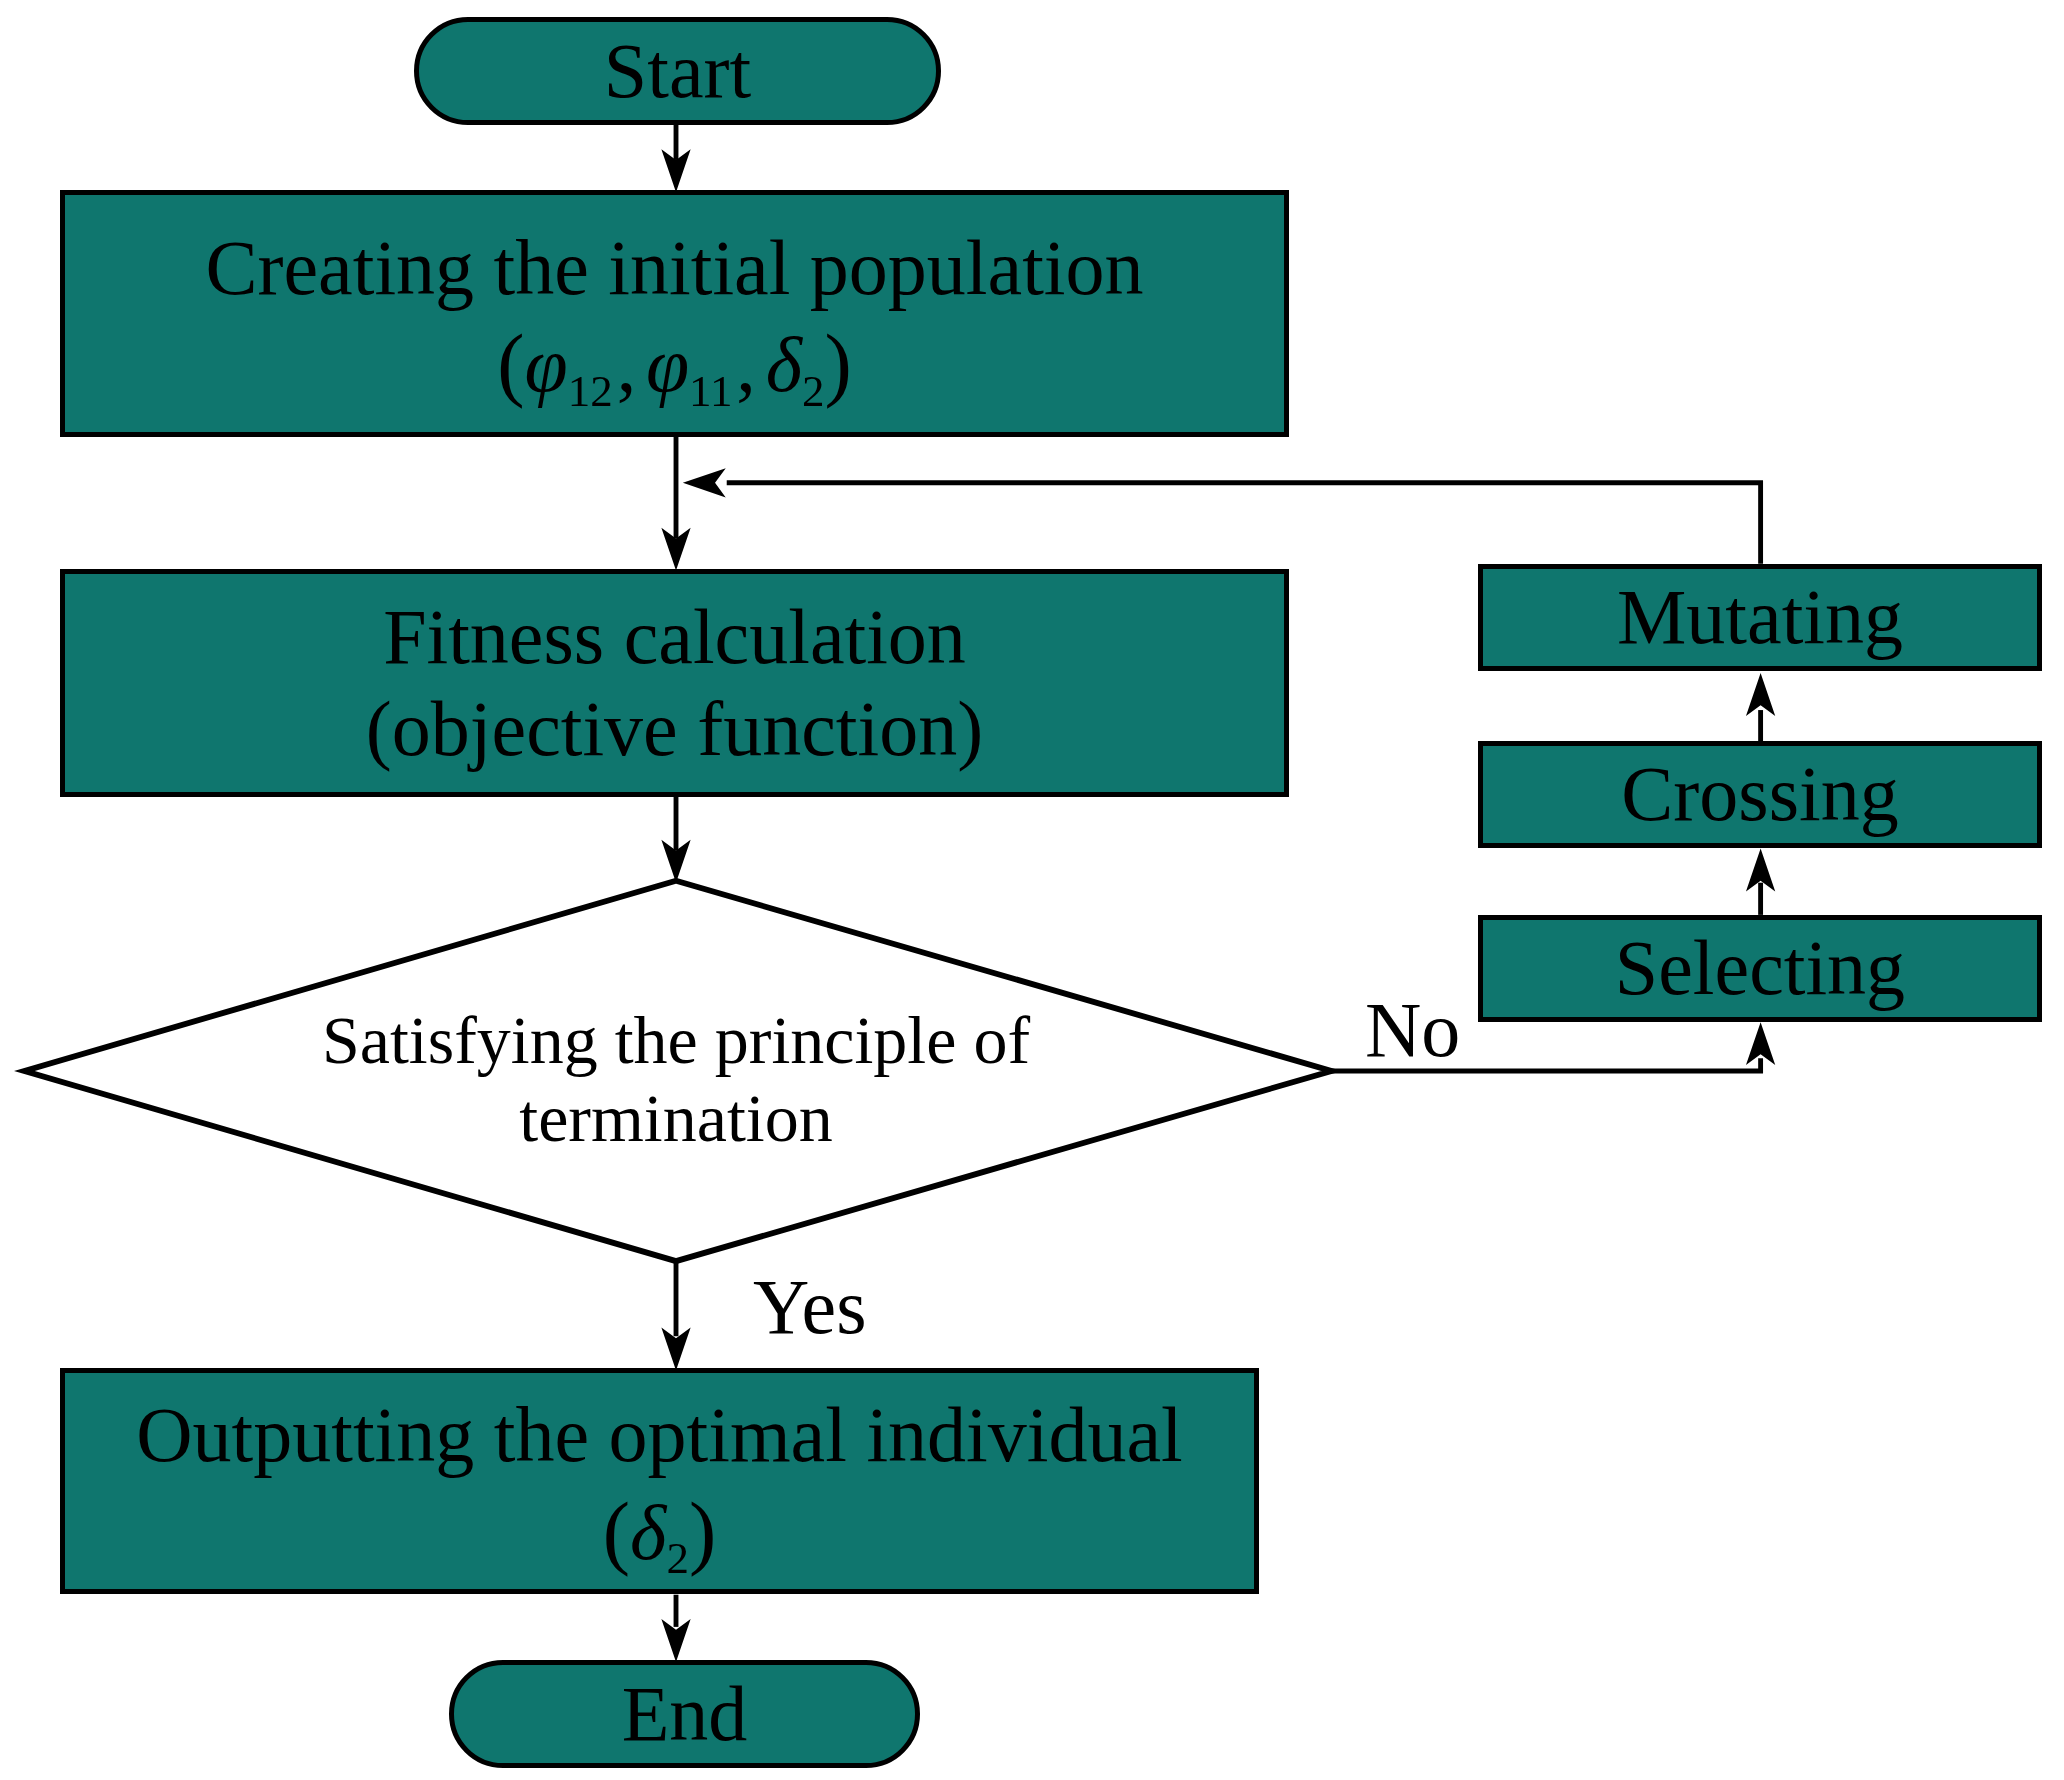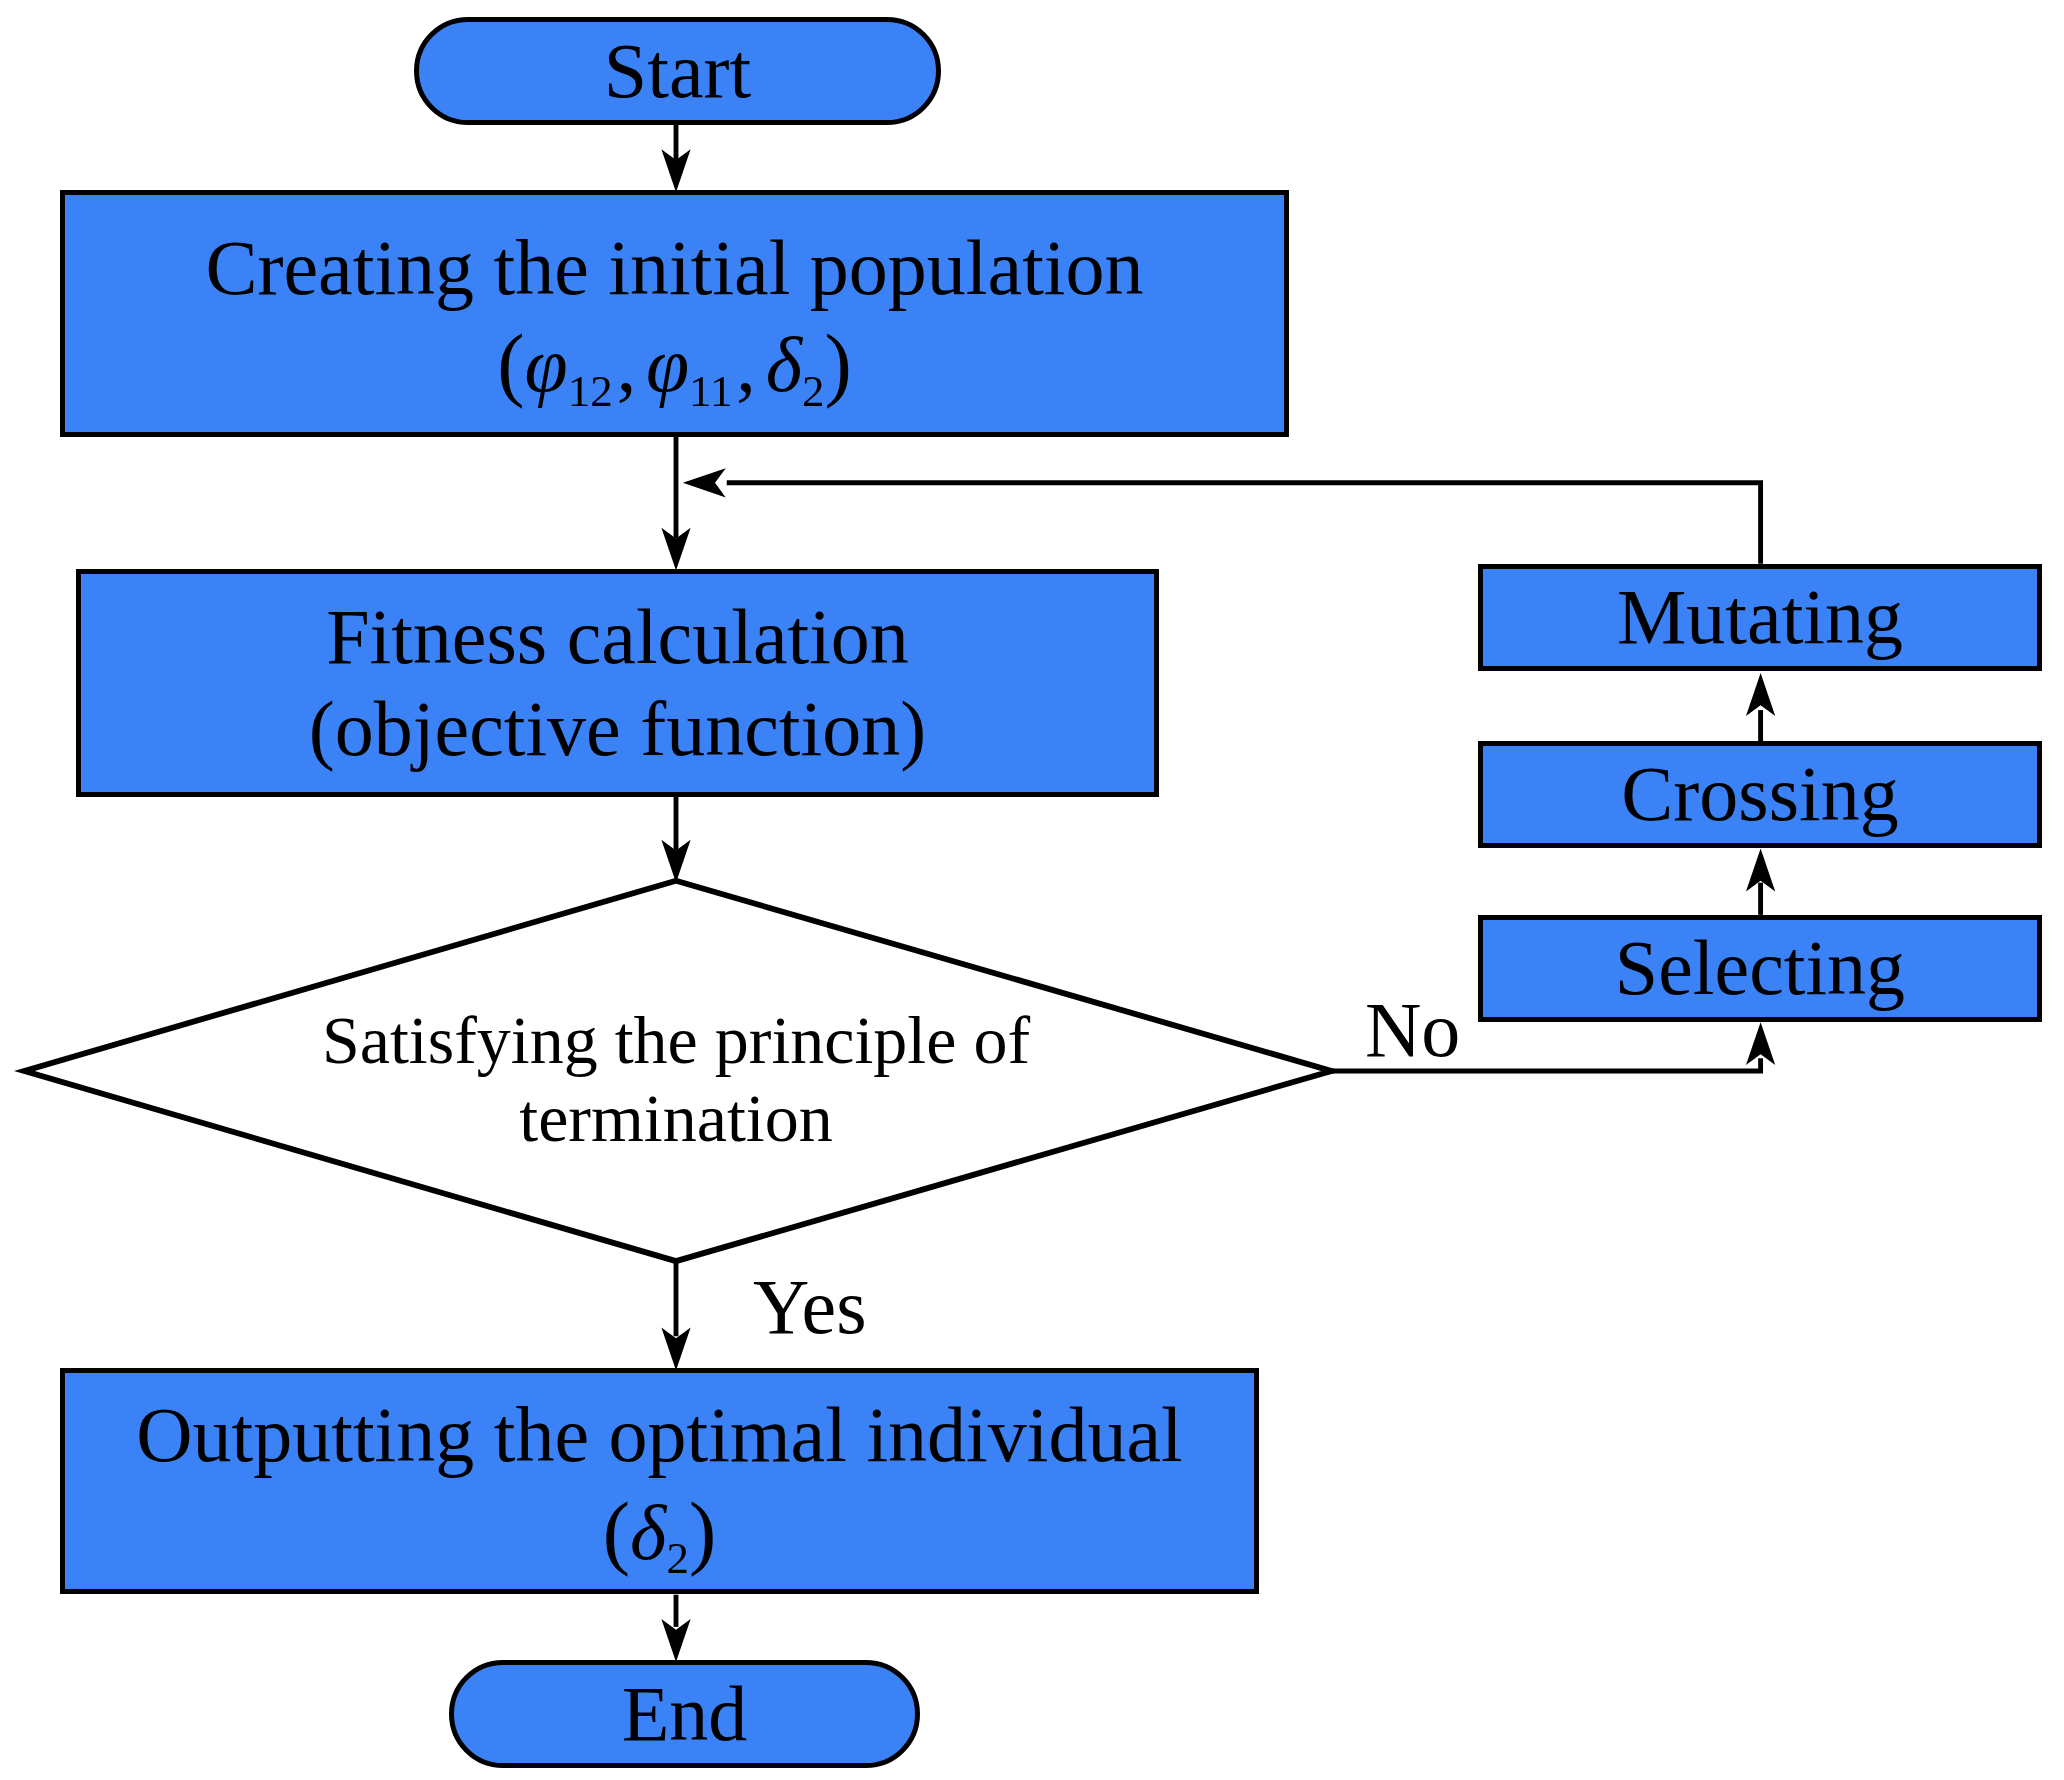--- a/index.html
+++ b/index.html
@@ -19,21 +19,21 @@
   svg.connectors {
     position: absolute;
     left: 0;
     top: 0;
     z-index: 0;
   }
   .node {
     position: absolute;
     box-sizing: border-box;
     border: 5.9px solid #000000;
-    background: #3b82f6;
+    background: #0f766e;
     display: flex;
     flex-direction: column;
     align-items: center;
     justify-content: center;
     text-align: center;
     z-index: 1;
     font-size: 78px;
     line-height: 1.18;
     white-space: nowrap;
   }
@@ -106,21 +106,21 @@
     <div>Start</div>
   </div>
 
   <div class="node" style="left:60px; top:190px; width:1229px; height:247px;">
     <div>Creating the initial population</div>
     <div class="formula">
       <span class="paren">(</span><span class="greek">φ</span><span class="ssub">12</span><span class="comma">,</span><span class="greek">φ</span><span class="ssub">11</span><span class="comma">,</span><span class="greek">δ</span><span class="ssub">2</span><span class="paren">)</span>
     </div>
   </div>
 
-  <div class="node" style="left:60px; top:569px; width:1083px; height:228px;margin-left:16px;">
+  <div class="node" style="left:60px; top:569px; width:1229px; height:228px;">
     <div>Fitness calculation</div>
     <div>(objective function)</div>
   </div>
 
   <div class="diamond-text" style="left:117px; top:1001px; width:1118px;">
     <div>Satisfying the principle of</div>
     <div>termination</div>
   </div>
 
   <div class="edge-label" style="left:1365px; top:991px;">No</div>

